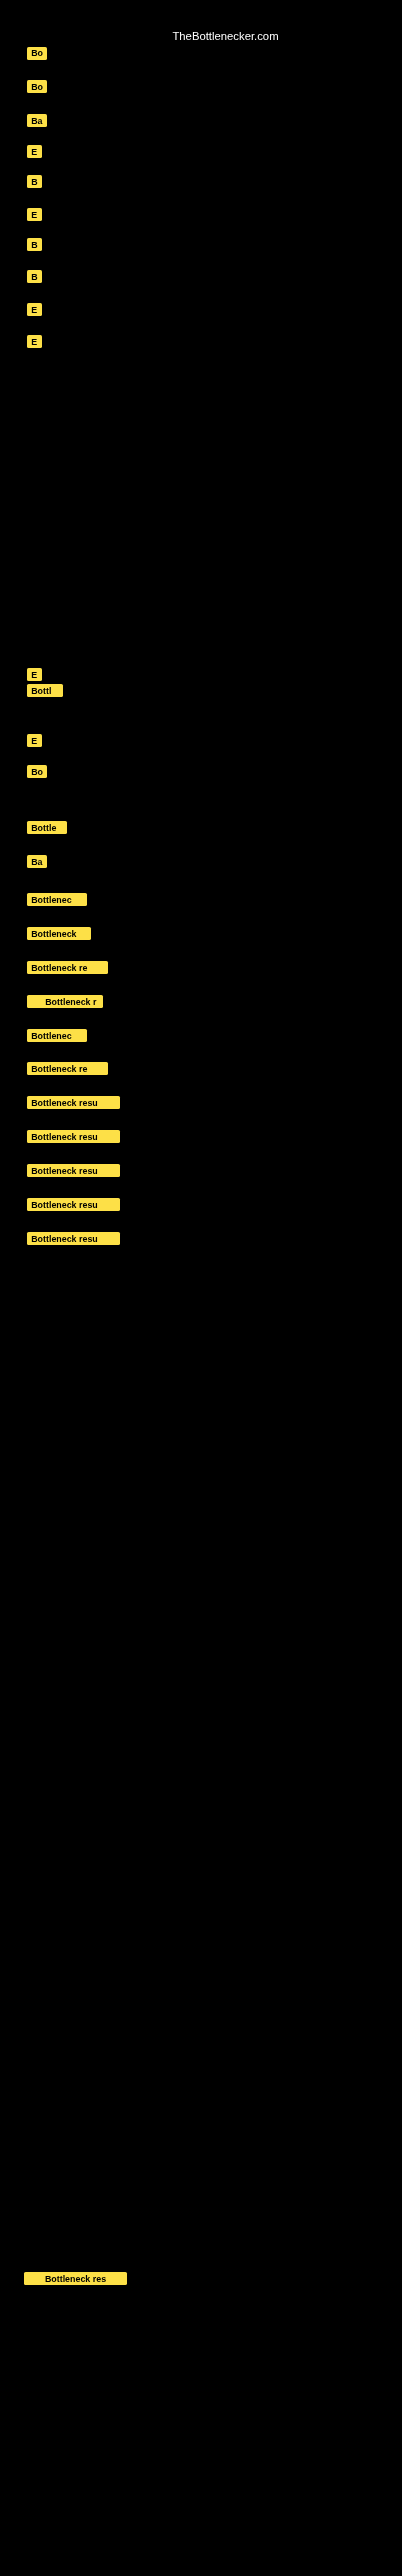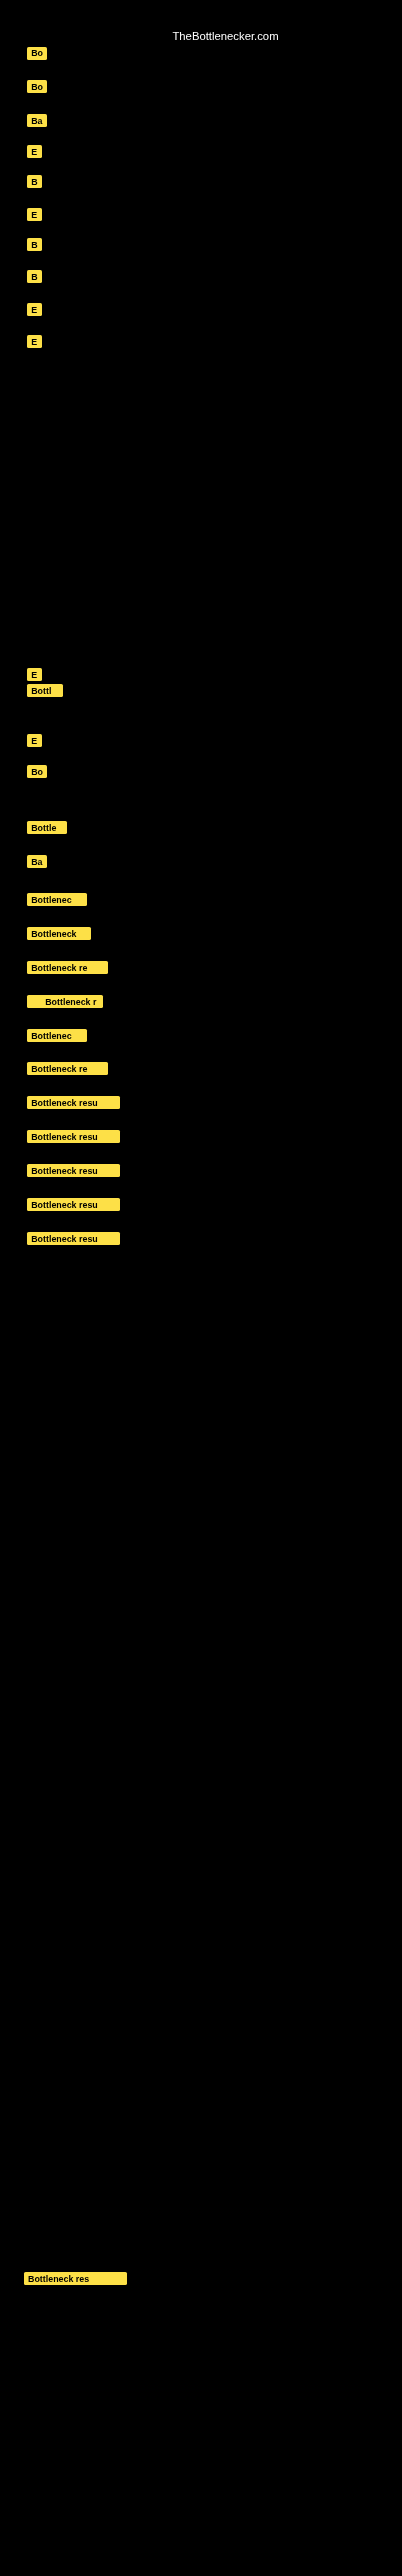--- a/index.html
+++ b/index.html
@@ -58,15 +58,15 @@
     <div class="badge" style="top: 903px; left: 3.2px; max-width: 64px; width: 81px;">Bottleneck</div>
     <div class="badge" style="top: 937px; left: 3.2px; max-width: 81px; width: 81px;">Bottleneck re</div>
     <div class="badge" style="top: 971px; left: 3.2px; max-width: 76px; width: 76px; padding-left: 18px;">Bottleneck r</div>
     <div class="badge" style="top: 1005px; left: 3.2px; max-width: 60px; width: 60px;">Bottlenec</div>
     <div class="badge" style="top: 1038px; left: 3.2px; max-width: 81px; width: 81px;">Bottleneck re</div>
     <div class="badge" style="top: 1072px; left: 3.2px; max-width: 93px; width: 93px;">Bottleneck resu</div>
     <div class="badge" style="top: 1106px; left: 3.2px; max-width: 93px; width: 93px;">Bottleneck resu</div>
     <div class="badge" style="top: 1140px; left: 3.2px; max-width: 93px; width: 93px;">Bottleneck resu</div>
     <div class="badge" style="top: 1174px; left: 3.2px; max-width: 93px; width: 93px;">Bottleneck resu</div>
     <div class="badge" style="top: 1208px; left: 3.2px; max-width: 93px; width: 93px;">Bottleneck resu</div>
-    <div class="badge" style="top: 2248px; left: 0px; max-width: 103px; width: 103px;">Bottleneck res</div>
+    <div class="badge" style="top: 2248px; left: 0px; max-width: 103px; width: 103px; text-align: center;">Bottleneck res</div>
   </div>
 
 
 </body></html>

